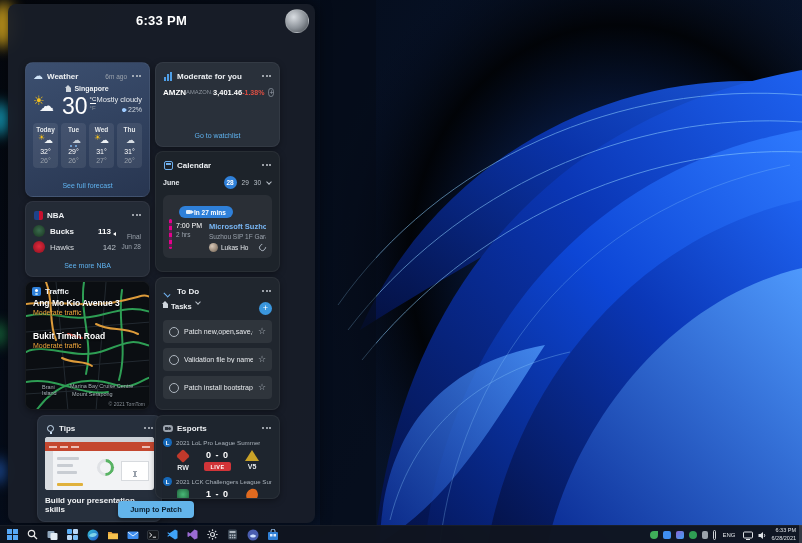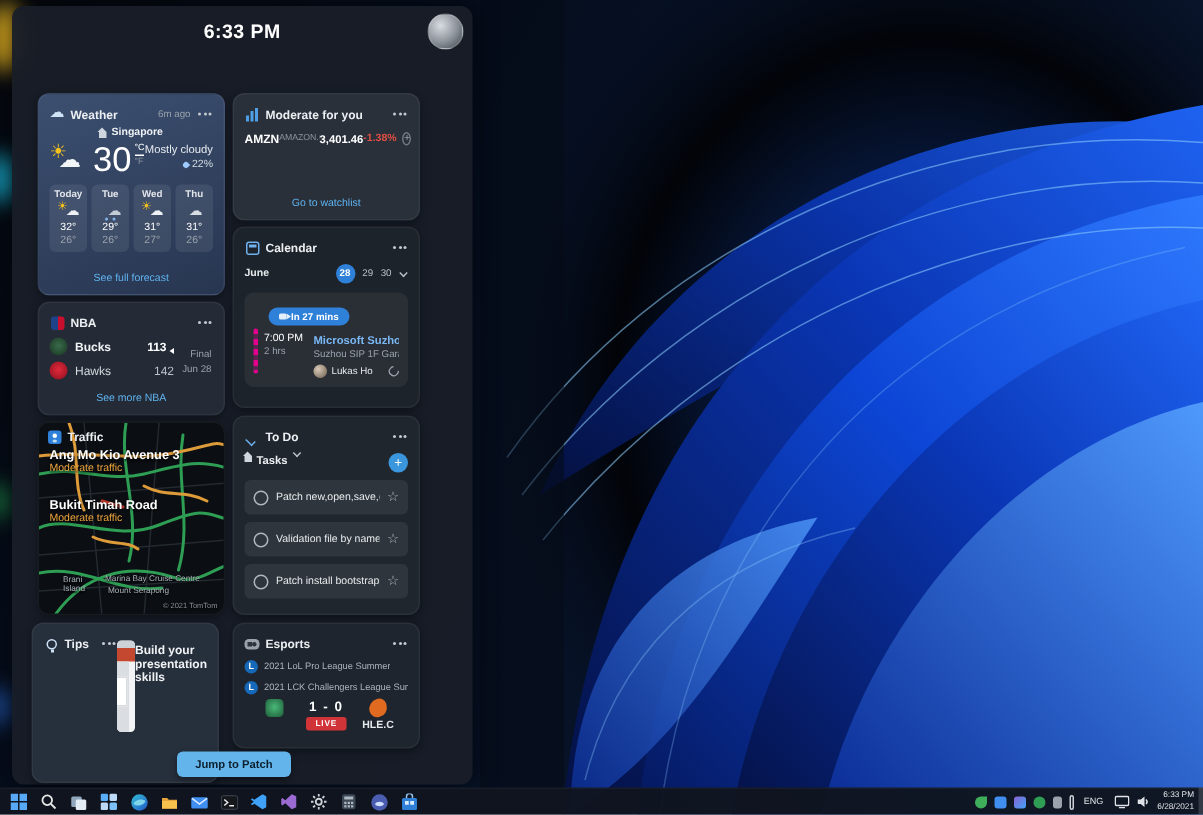--- a/index.html
+++ b/index.html
@@ -137,21 +137,21 @@
   .pen{width:8px;height:8px;position:relative}
   .pen:before{content:"";position:absolute;left:1px;top:4px;width:3px;height:5px;border-left:1.5px solid #6fb0ee;border-bottom:1.5px solid #6fb0ee;transform:rotate(-45deg)}
   .tstrip{display:flex;gap:3px;margin-top:5px}
   .tlabel{font-size:7.5px;font-weight:bold;color:#eceff2}
   .tadd{margin-left:auto;width:13px;height:13px;border-radius:50%;background:#3a96dd;color:#fff;display:flex;align-items:center;justify-content:center;font-size:9px;line-height:1;cursor:pointer}
   .task{display:flex;align-items:center;gap:5px;background:rgba(255,255,255,.07);border-radius:4px;height:23px;padding:0 6px;margin-top:5px;cursor:pointer}
   .tcheck{width:10px;height:10px;border:1px solid #aeb6bf;border-radius:50%;flex:0 0 auto;cursor:pointer}
   .ttext{font-size:7px;color:#e8ebee;flex:1;white-space:nowrap;overflow:hidden}
   .tstar{color:#aeb6bf;font-size:9px;line-height:1;cursor:pointer}
   
-  .card.tips{left:13px;top:411px;width:125px;height:107px;display:flex;flex-direction:row;background:rgba(40,48,62,.93)}
+  .card.tips{left:29px;top:411px;width:125px;height:107px;display:flex;flex-direction:column;background:rgba(40,48,62,.93)}
   .bulb{width:7px;height:7px;border-radius:50%;border:1px solid #cfe3f7;position:relative}
   .bulb:after{content:"";position:absolute;left:2px;bottom:-3px;width:2px;height:2px;background:#cfe3f7}
   .thumb{margin-top:4px;height:61px;border-radius:3px;position:relative;background:#f2f3f5;overflow:hidden}
   .th-tab{height:5px;background:#cdd2d8}
   .th-ribbon{height:9px;background:#c4472f;display:flex;align-items:center;gap:3px;padding:0 4px}
   .th-ribbon i{display:block;width:8px;height:2px;background:rgba(255,255,255,.65)}
   .th-rail{position:absolute;left:0;top:14px;bottom:0;width:8px;background:#dadde1}
   .th-bar{position:absolute;background:#c9cdd3;height:2.5px;border-radius:1px}
   .gauge{position:absolute;left:52px;top:22px;width:17px;height:17px;border-radius:50%;
          border:3px solid #59b364;border-left-color:#e0e2e6;border-bottom-color:#e0e2e6;transform:rotate(45deg)}
@@ -548,20 +548,34 @@
       <span class="dots">
           <i></i>
           <i></i>
           <i></i>
         </span>
     </div>
     <div class="league">
       <span class="lbadge">L</span>
       <span class="lname">2021 LoL Pro League Summer</span>
     </div>
+    <div class="match">
+      <span class="mteam">
+        <span class="mlogo rw"></span>
+        <span class="mabbr">RW</span>
+      </span>
+      <span class="mcenter">
+        <span class="mscore">0 - 0</span>
+        <span class="live">LIVE</span>
+      </span>
+      <span class="mteam">
+        <span class="mlogo v5"></span>
+        <span class="mabbr">V5</span>
+      </span>
+    </div>
     <div class="league">
       <span class="lbadge">L</span>
       <span class="lname">2021 LCK Challengers League Summer</span>
     </div>
     <div class="match">
       <span class="mteam">
         <span class="mlogo grn"></span>
         <span class="mabbr"></span>
       </span>
       <span class="mcenter">

